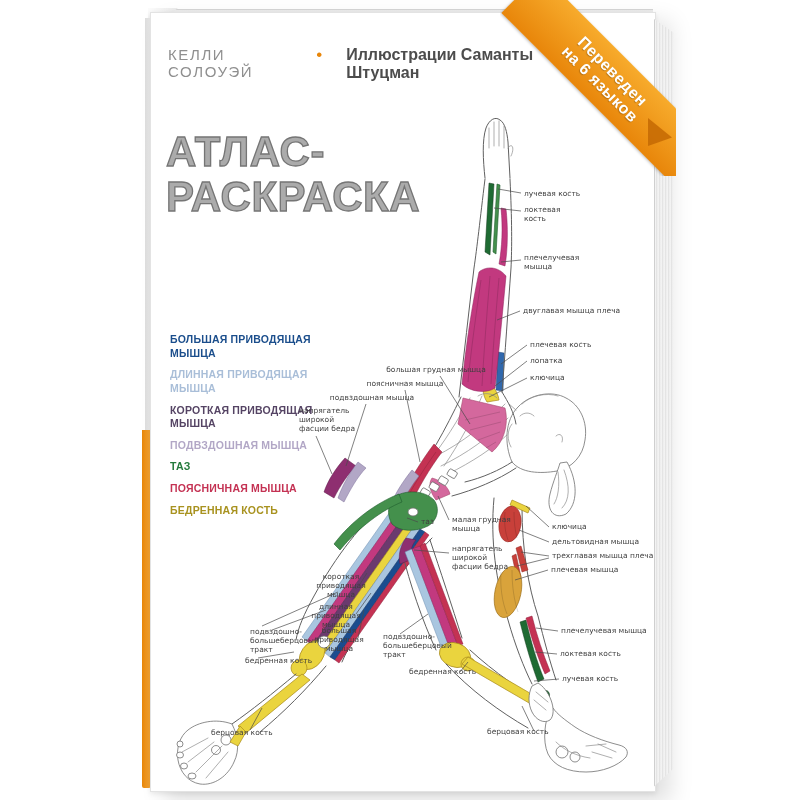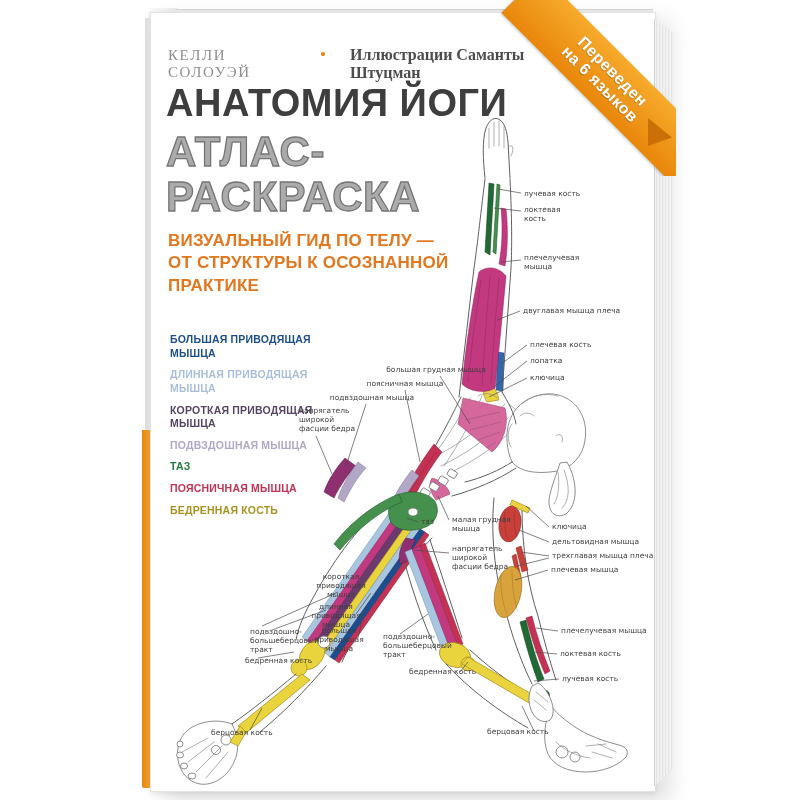--- a/index.html
+++ b/index.html
@@ -27,21 +27,21 @@
   .ribbon-band{position:absolute;left:-14px;top:50px;width:240px;height:56px;
          background:linear-gradient(180deg,#f7ab2c,var(--ribbon,#e8860a));
          transform:rotate(45deg);box-shadow:0 1px 3px rgba(0,0,0,.25);
          display:flex;align-items:center;justify-content:center;}
   .ribbon-text{color:#fff;font-weight:700;font-size:16px;line-height:1.15;text-align:center;
          letter-spacing:.5px;white-space:pre-line;text-shadow:0 1px 1px rgba(0,0,0,.25);}
   .ribbon-fold{position:absolute;left:648px;top:118px;width:24px;height:28px;background:#c76b04;
          clip-path:polygon(0 0,100% 70%,0 100%);opacity:.9;}
 
   
-  .author-line{position:absolute;left:168px;top:46px;width:400px;display:flex;align-items:baseline;gap:24px;font-family:Liberation Serif, serif;}
+  .author-line{position:absolute;left:168px;top:46px;width:400px;display:flex;align-items:baseline;gap:24px;}
   .author{font-size:15px;color:#8f8f8f;letter-spacing:1.6px;}
   .author-dot{color:var(--ribbon,#e8860a);font-size:17px;line-height:10px;}
   .credit{font-size:16px;font-weight:700;color:#4c4c4c;}
   .title1{position:absolute;left:166px;top:82px;font-size:38px;font-weight:800;
          color:var(--title-dark,#3e3e3e);letter-spacing:.5px;}
   .title2{position:absolute;left:166px;top:130px;font-size:42px;font-weight:800;line-height:1.07;
          color:var(--title-gray,#ababab);-webkit-text-stroke:1.3px #757575;white-space:pre-line;letter-spacing:.5px;}
   .subtitle{position:absolute;left:168px;top:230px;font-size:17px;font-weight:700;line-height:1.32;
          color:var(--subtitle-orange,#e2771d);white-space:pre-line;letter-spacing:.2px;}
 
@@ -91,26 +91,22 @@
 на 6 языков</div>
     </div>
   </div>
   <div class="ribbon-fold"></div>
 
   <div class="author-line">
     <span class="author">КЕЛЛИ СОЛОУЭЙ</span>
     <span class="author-dot">•</span>
     <span class="credit">Иллюстрации Саманты Штуцман</span>
   </div>
-  <div class="title1">АНАТОМИЯ ЙОГИ</div>
   <div class="title2">АТЛАС-
 РАСКРАСКА</div>
-  <div class="subtitle">ВИЗУАЛЬНЫЙ ГИД ПО ТЕЛУ —
-ОТ СТРУКТУРЫ К ОСОЗНАННОЙ
-ПРАКТИКЕ</div>
 
   <div class="legend">
       <div class="legend-item" style="color: rgb(27, 78, 140);">БОЛЬШАЯ ПРИВОДЯЩАЯ МЫШЦА</div>
       <div class="legend-item" style="color: rgb(169, 190, 216);">ДЛИННАЯ ПРИВОДЯЩАЯ МЫШЦА</div>
       <div class="legend-item" style="color: rgb(85, 68, 100);">КОРОТКАЯ ПРИВОДЯЩАЯ МЫШЦА</div>
       <div class="legend-item" style="color: rgb(178, 167, 198);">ПОДВЗДОШНАЯ МЫШЦА</div>
       <div class="legend-item" style="color: rgb(35, 122, 59);">ТАЗ</div>
       <div class="legend-item" style="color: rgb(196, 50, 83);">ПОЯСНИЧНАЯ МЫШЦА</div>
       <div class="legend-item" style="color: rgb(168, 146, 31);">БЕДРЕННАЯ КОСТЬ</div>
     </div>

